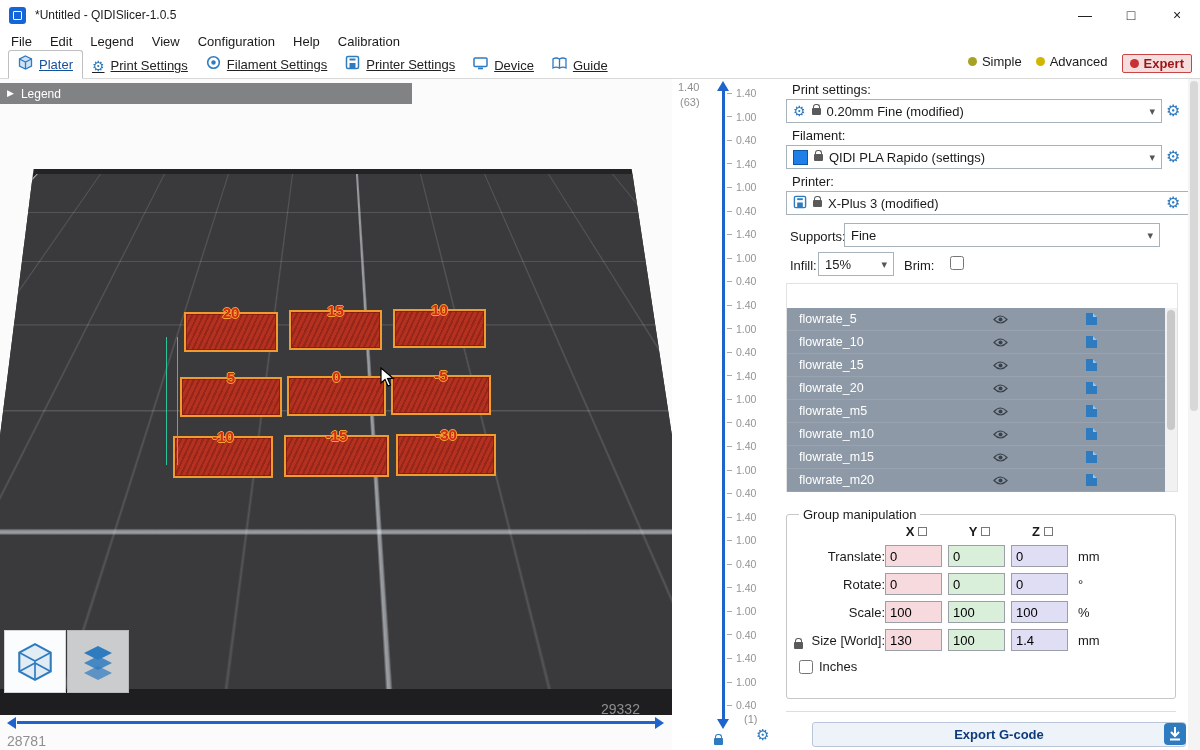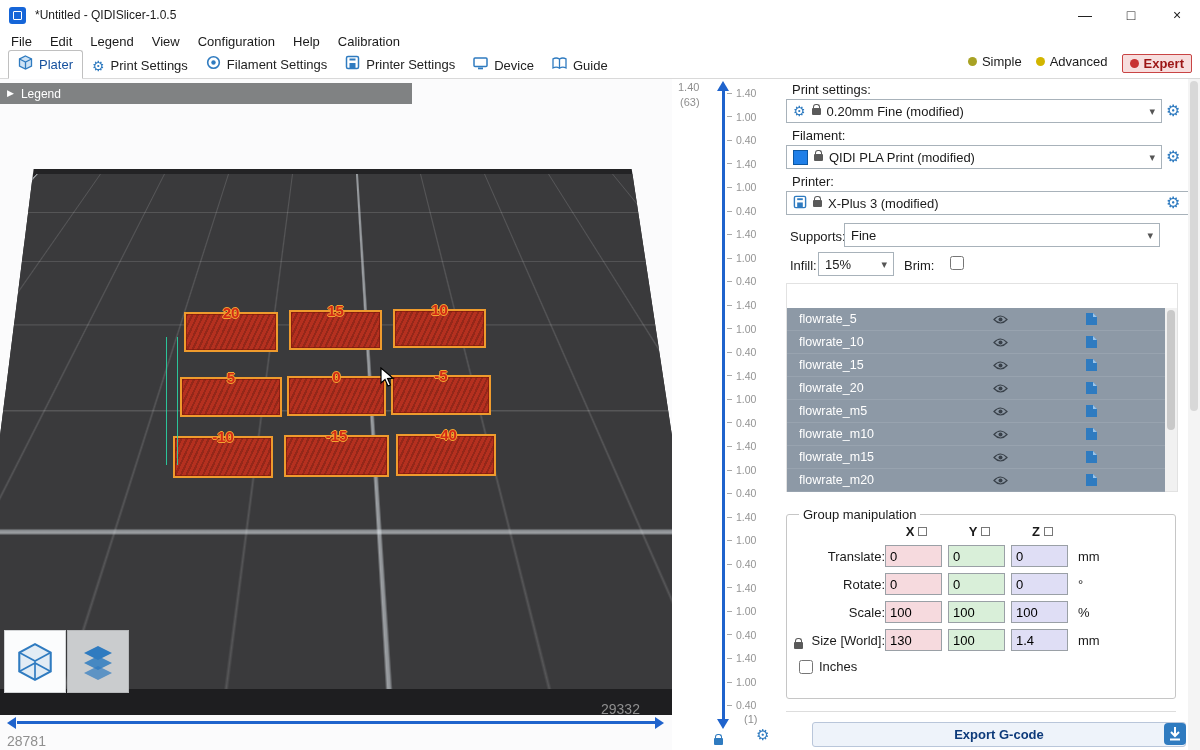--- a/index.html
+++ b/index.html
@@ -13,21 +13,21 @@
   .title-text { margin-left:9px; font-size:12px; }
   .win-controls { margin-left:auto; display:flex; height:100%; }
   .win-btn { width:46px; height:100%; display:flex; align-items:center; justify-content:center; font-size:14px; color:#222; }
 
   
   .menubar { position:absolute; top:30px; left:0; width:100%; height:22px; display:flex; align-items:center; padding-left:2px; background:#fff; }
   .menu-item { padding:0 9px; font-size:13px; }
 
   
   .tabbar { position:absolute; top:52px; left:0; width:100%; height:27px; display:flex; align-items:flex-end; background:#fff; border-bottom:1px solid #d9d9d9; padding:0 8px; }
-  .tab { display:flex; align-items:center; gap:6px; padding:4px 9px 5px; font-size:13px; color:#222; }
+  .tab { display:flex; align-items:center; gap:6px; padding:4px 9px 5px; font-size:13px; color:#222;text-decoration:underline; }
   .tab.active { border:1px solid #c0c0c0; border-bottom:1px solid #fff; border-radius:3px 3px 0 0; color:#15509d; margin-bottom:-1px; background:#fff; }
   .gear-ic { color:#2f7bc0; font-size:14px; line-height:1; }
   .modes { margin-left:auto; display:flex; align-items:flex-start; gap:14px; padding-bottom:5px; }
   .mode { display:flex; align-items:center; gap:5px; font-size:13px; }
   .mode-dot { width:9px; height:9px; border-radius:50%; flex:none; }
   .mode.expert { background:#f7dede; border:1px solid #c94444; border-radius:2px; padding:1px 7px; color:#9c1515; font-weight:bold; }
 
   
   .scene { position:absolute; left:0; top:79px; width:672px; height:671px; background:#fbfbfc; overflow:hidden; }
   .plate-clip { position:absolute; left:0; top:90px; width:672px; height:534px; background:#232325;
@@ -242,21 +242,21 @@
         <div class="obj" style="left: 391px; top: 296px; width: 100px; height: 40px;">
           <span class="obj-label">-5</span>
         </div>
         <div class="obj" style="left: 173px; top: 357px; width: 100px; height: 42px;">
           <span class="obj-label">-10</span>
         </div>
         <div class="obj" style="left: 284px; top: 356px; width: 105px; height: 42px;">
           <span class="obj-label">-15</span>
         </div>
         <div class="obj" style="left: 396px; top: 355px; width: 100px; height: 42px;">
-          <span class="obj-label">-40</span>
+          <span class="obj-label">-30</span>
         </div>
       </div>
     <div class="selection-outline"></div>
 
     <div class="legend">
       <span class="legend-arrow">▶</span>
       <span>Legend</span>
     </div>
 
     <div class="view-btn editor">
@@ -414,21 +414,21 @@
       <span class="lock"></span>
       <span class="combo-text">0.20mm Fine (modified)</span>
       <span class="combo-arrow">▾</span>
     </div>
     <span class="gear-btn" style="left:384px; top:24px;">⚙</span>
 
     <span class="plabel" style="left:10px; top:49px;">Filament:</span>
     <div class="combo" style="left:4px; top:66px; width:376px;">
       <span class="swatch" style="background: rgb(31, 127, 232);"></span>
       <span class="lock"></span>
-      <span class="combo-text">QIDI PLA Print (modified)</span>
+      <span class="combo-text">QIDI PLA Rapido (settings)</span>
       <span class="combo-arrow">▾</span>
     </div>
     <span class="gear-btn" style="left:384px; top:70px;">⚙</span>
 
     <span class="plabel" style="left:10px; top:95px;">Printer:</span>
     <div class="combo" style="left:4px; top:112px; width:440px;">
       <span><svg width="14" height="14" viewBox="0 0 15 15">
             <rect x="1.5" y="1.5" width="12" height="12" rx="1.5" fill="none" stroke="#2f7bc0" stroke-width="1.5"></rect>
             <rect x="4.5" y="8" width="6" height="5" fill="#2f7bc0"></rect>
             <rect x="4.5" y="3.5" width="6" height="2" fill="#2f7bc0"></rect>

